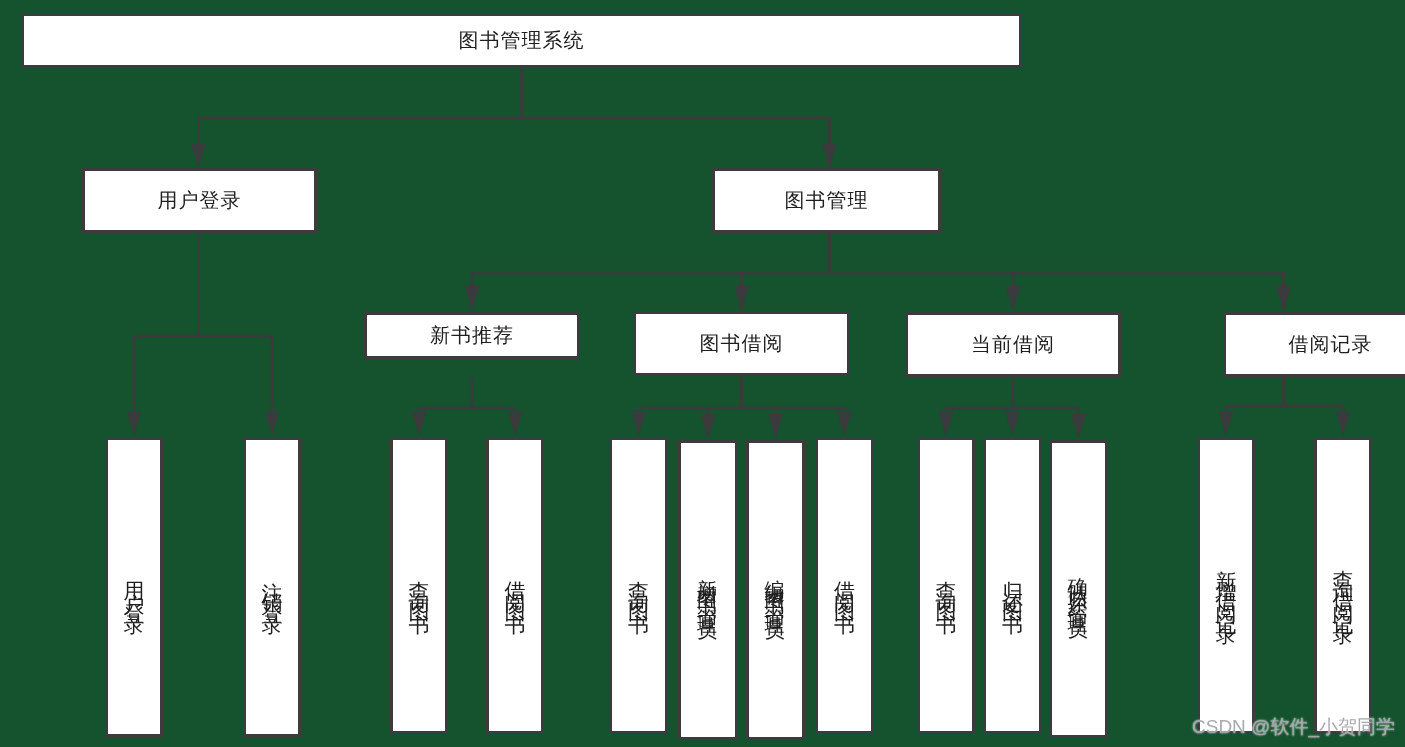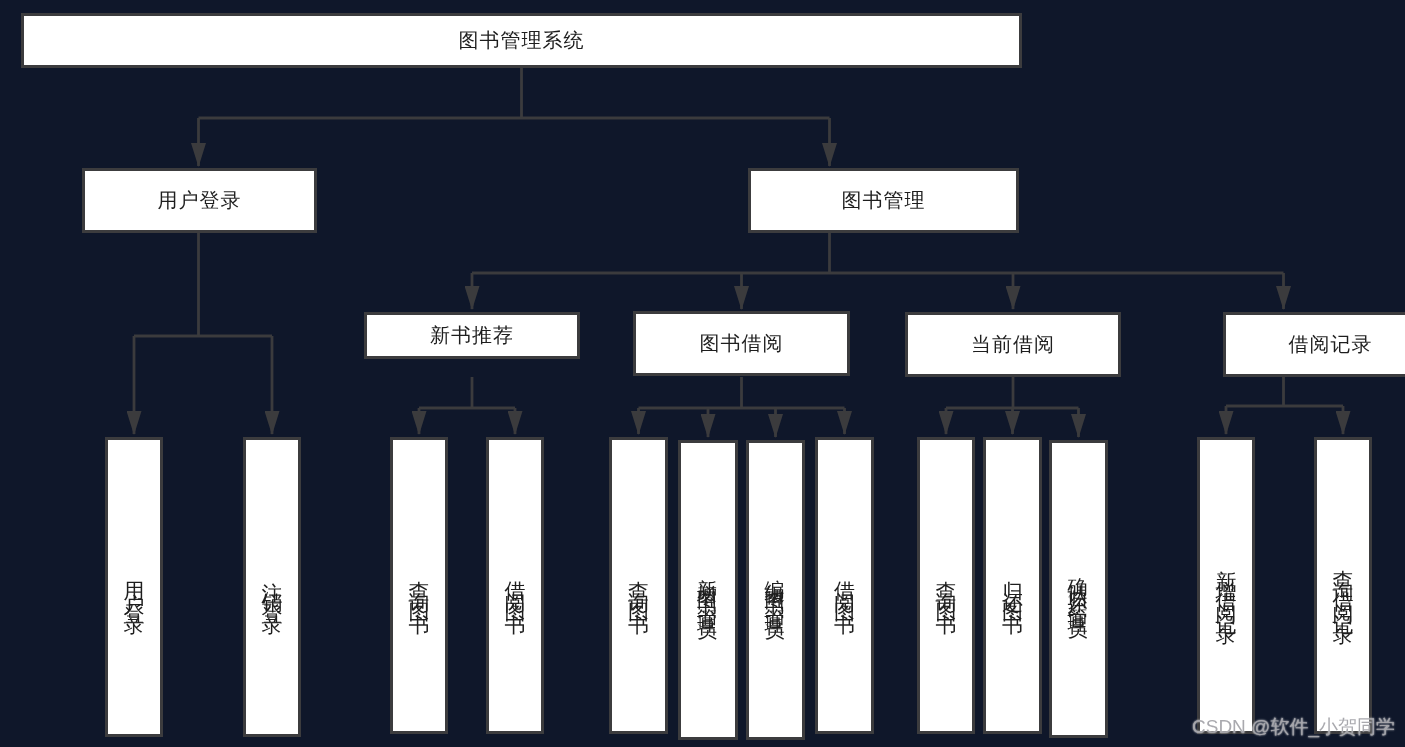--- a/index.html
+++ b/index.html
@@ -5,21 +5,21 @@
   * { box-sizing: border-box; margin: 0; padding: 0; }
   html, body {
     width: 1405px; height: 747px;
     background: #ffffff;
     font-family: "Liberation Sans", "DejaVu Sans", sans-serif;
     overflow: hidden;
   }
   #stage {
     position: relative;
     width: 1405px; height: 747px;
-    background: #0f172a;
+    background: #14532d;
   }
   #wires {
     position: absolute; left: 0; top: 0;
     width: 1405px; height: 747px;
     z-index: 1;
   }
   .hnode {
     position: absolute;
     border: 3px solid #3c3c3e;
     background: #ffffff;
@@ -98,21 +98,21 @@
       <path d="M1078.5 408 V437" marker-end="url(#arw)"></path>
 
       <path d="M1226 406 V434" marker-end="url(#arw)"></path>
       <path d="M1343 406 V434" marker-end="url(#arw)"></path>
     </g>
   </svg>
 
   <div class="hnode" style="left:21px; top:13px; width:1001px; height:55px;">图书管理系统</div>
 
   <div class="hnode" style="left:82px; top:168px; width:235px; height:65px;">用户登录</div>
-  <div class="hnode" style="left:748px; top:168px; width:271px; height:65px;">图书管理</div>
+  <div class="hnode" style="left:712px; top:168px; width:229px; height:65px;">图书管理</div>
 
   <div class="hnode" style="left:364px; top:312px; width:216px; height:47px;">新书推荐</div>
   <div class="hnode" style="left:633px; top:311px; width:217px; height:65px;">图书借阅</div>
   <div class="hnode" style="left:905px; top:312px; width:216px; height:65px;">当前借阅</div>
   <div class="hnode" style="left:1176px; top:312px; width:215px; height:65px;margin-left:47px;">借阅记录</div>
 
   <div class="vnode" style="left:105px; top:437px; width:58px; height:300px;">用户登录</div>
   <div class="vnode" style="left:243px; top:437px; width:58px; height:300px;">注销登录</div>
 
   <div class="vnode" style="left:390px; top:437px; width:58px; height:297px;">查询图书</div>

